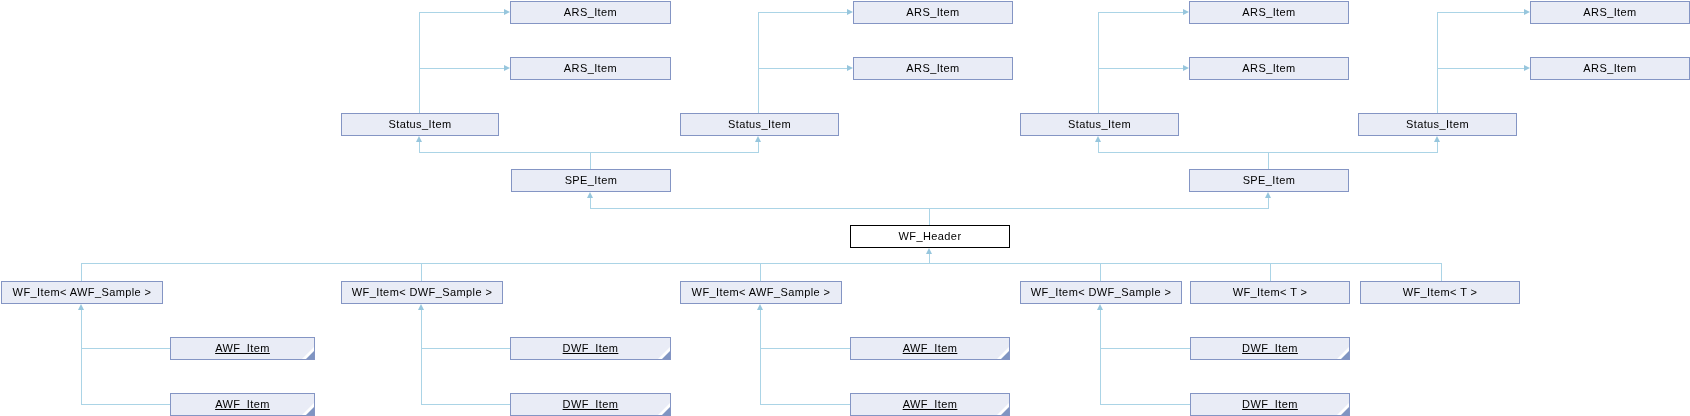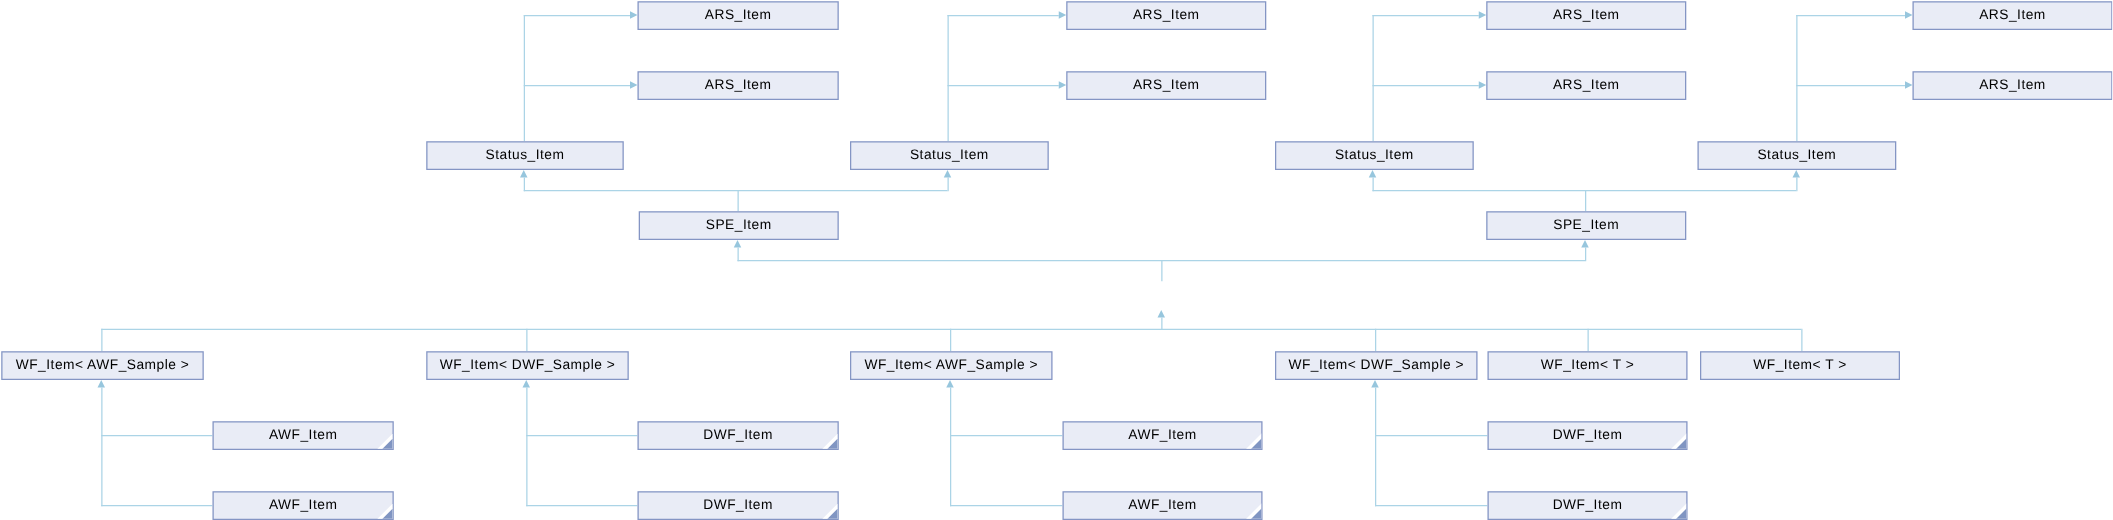--- a/index.html
+++ b/index.html
@@ -2,21 +2,21 @@
 <html><head>
 <meta charset="utf-8">
 <style>
   html,body{margin:0;padding:0;background:#ffffff;}
   .canvas{position:relative;width:1690px;height:416px;background:#ffffff;overflow:hidden;
           font-family:"Liberation Sans", sans-serif;}
   .node{position:absolute;height:21px;background:#e9ecf6;border:1px solid #8495c4;
         font-size:11px;letter-spacing:.4px;line-height:21px;text-align:center;color:#000;
         white-space:nowrap;cursor:pointer;box-sizing:content-box;}
   .node.root{background:#ffffff;border-color:#000000;}
-  .node.fold{overflow:hidden;}
+  .node.fold{overflow:hidden;text-decoration:underline;}
   .node.fold::before{content:"";position:absolute;right:-1px;bottom:-1px;width:0;height:0;
         border-left:14px solid transparent;border-bottom:14px solid #ffffff;}
   .node.fold::after{content:"";position:absolute;right:-1px;bottom:-1px;width:0;height:0;
         border-left:10px solid transparent;border-bottom:10px solid #8095c2;}
   .seg{position:absolute;background:#abd4e6;}
   .arrow-up{position:absolute;width:0;height:0;
         border-left:3px solid transparent;border-right:3px solid transparent;
         border-bottom:6px solid #97c6dd;}
   .arrow-right{position:absolute;width:0;height:0;
         border-top:3px solid transparent;border-bottom:3px solid transparent;
@@ -96,20 +96,21 @@
     <div class="node" style="left: 1189px; top: 1px; width: 158px;">ARS_Item</div>
     <div class="node" style="left: 1189px; top: 57px; width: 158px;">ARS_Item</div>
     <div class="node" style="left: 1530px; top: 1px; width: 158px;">ARS_Item</div>
     <div class="node" style="left: 1530px; top: 57px; width: 158px;">ARS_Item</div>
     <div class="node" style="left: 341px; top: 113px; width: 156px;">Status_Item</div>
     <div class="node" style="left: 680px; top: 113px; width: 157px;">Status_Item</div>
     <div class="node" style="left: 1020px; top: 113px; width: 157px;">Status_Item</div>
     <div class="node" style="left: 1358px; top: 113px; width: 157px;">Status_Item</div>
     <div class="node" style="left: 511px; top: 169px; width: 158px;">SPE_Item</div>
     <div class="node" style="left: 1189px; top: 169px; width: 158px;">SPE_Item</div>
+    <div class="node root" style="left: 850px; top: 225px; width: 158px;">WF_Header</div>
     <div class="node" style="left: 1px; top: 281px; width: 160px;">WF_Item&lt; AWF_Sample &gt;</div>
     <div class="node" style="left: 341px; top: 281px; width: 160px;">WF_Item&lt; DWF_Sample &gt;</div>
     <div class="node" style="left: 680px; top: 281px; width: 160px;">WF_Item&lt; AWF_Sample &gt;</div>
     <div class="node" style="left: 1020px; top: 281px; width: 160px;">WF_Item&lt; DWF_Sample &gt;</div>
     <div class="node" style="left: 1190px; top: 281px; width: 158px;">WF_Item&lt; T &gt;</div>
     <div class="node" style="left: 1360px; top: 281px; width: 158px;">WF_Item&lt; T &gt;</div>
     <div class="node fold" style="left: 170px; top: 337px; width: 143px;">AWF_Item</div>
     <div class="node fold" style="left: 170px; top: 393px; width: 143px;">AWF_Item</div>
     <div class="node fold" style="left: 510px; top: 337px; width: 159px;">DWF_Item</div>
     <div class="node fold" style="left: 510px; top: 393px; width: 159px;">DWF_Item</div>

